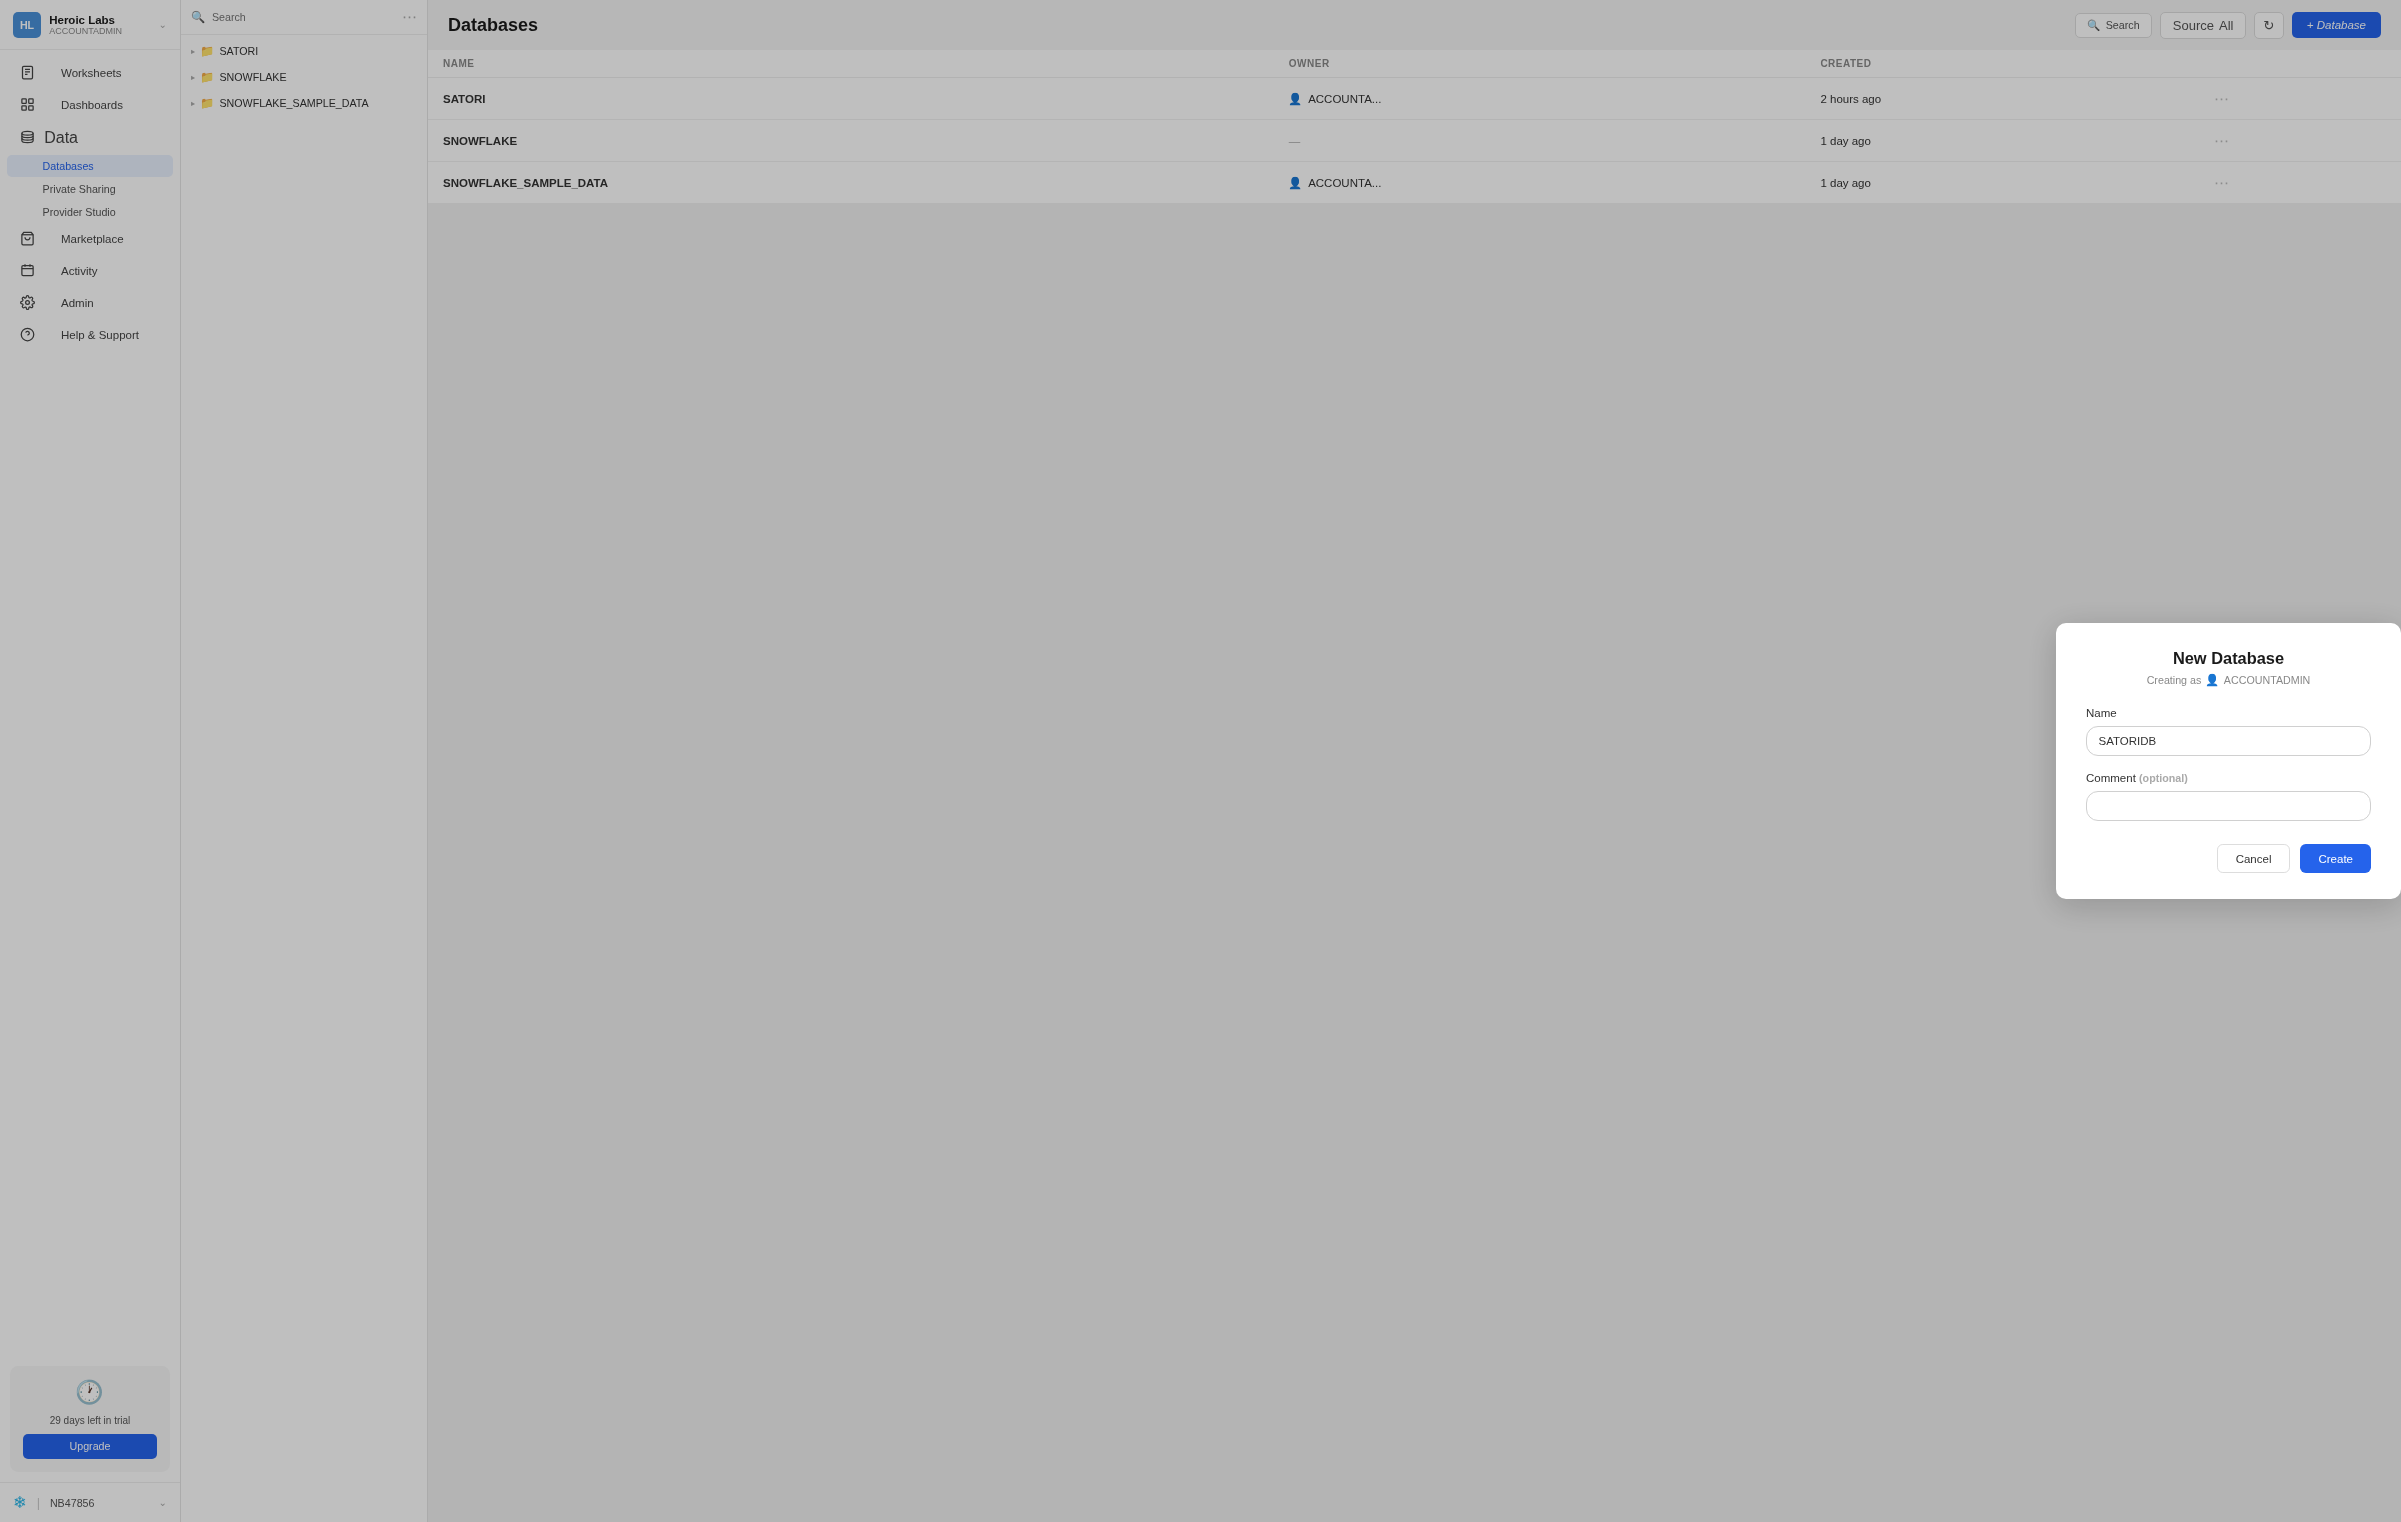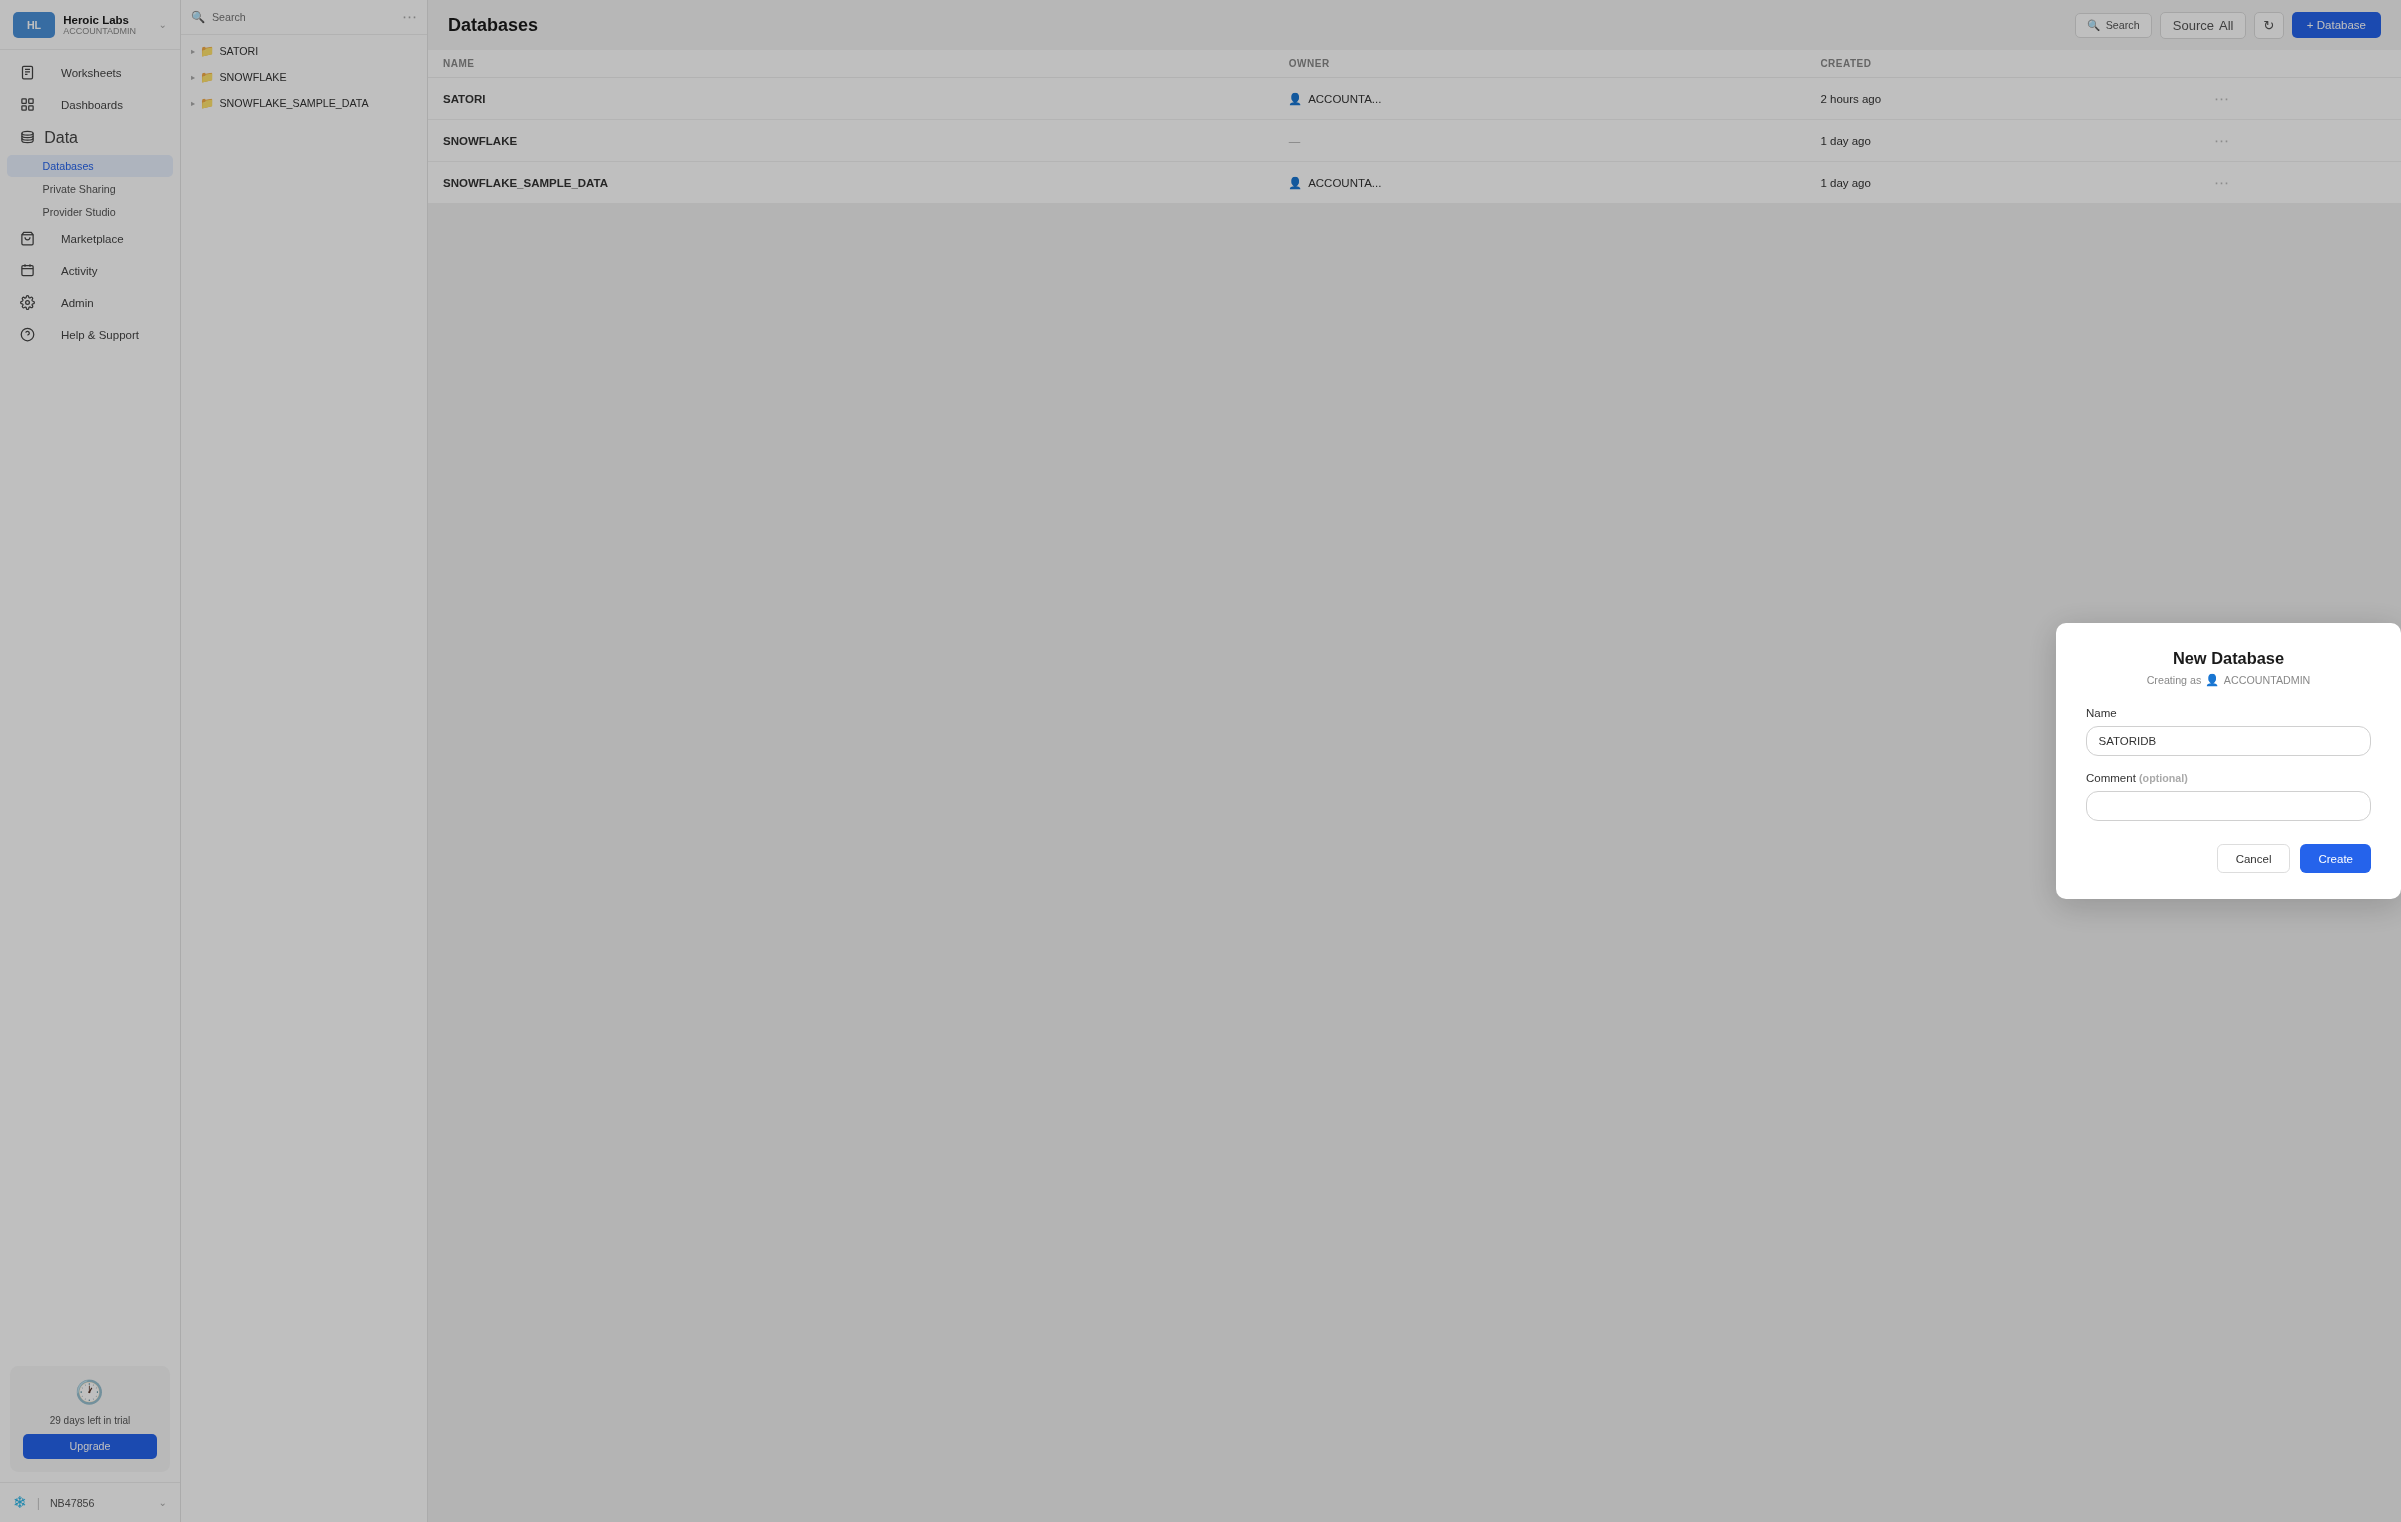--- a/index.html
+++ b/index.html
@@ -17,21 +17,21 @@
     }
 
     .sidebar-header {
       display: flex;
       align-items: center;
       padding: 11.5px 13px;
       border-bottom: 0.8px solid #eee;
       cursor: pointer;
     }
     .sidebar-avatar {
-      width: 42px;
+      width: 28px;
       height: 26px;
       background: #4a90d9;
       border-radius: 5px;
       display: flex;
       align-items: center;
       justify-content: center;
       color: #fff;
       font-weight: 700;
       font-size: 10.7px;
       margin-right: 8.2px;
@@ -221,20 +221,21 @@
       align-items: center;
       gap: 5px;
       background: #2563eb;
       color: #fff;
       border: none;
       border-radius: 5px;
       padding: 6.6px 15px;
       font-size: 11.5px;
       font-weight: 500;
       cursor: pointer;
+      font-style: italic;
     }
 
     
     .db-table {
       width: 100%;
       border-collapse: collapse;
       background: #fff;
     }
     .db-table th {
       text-align: left;

